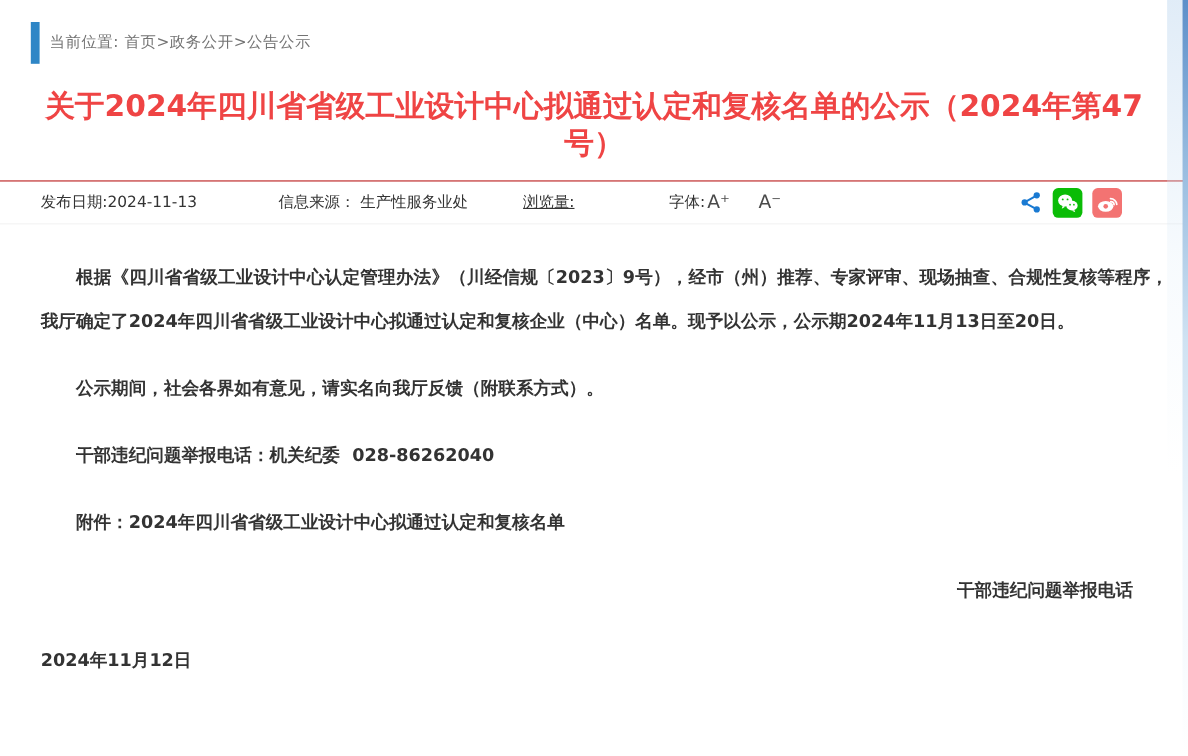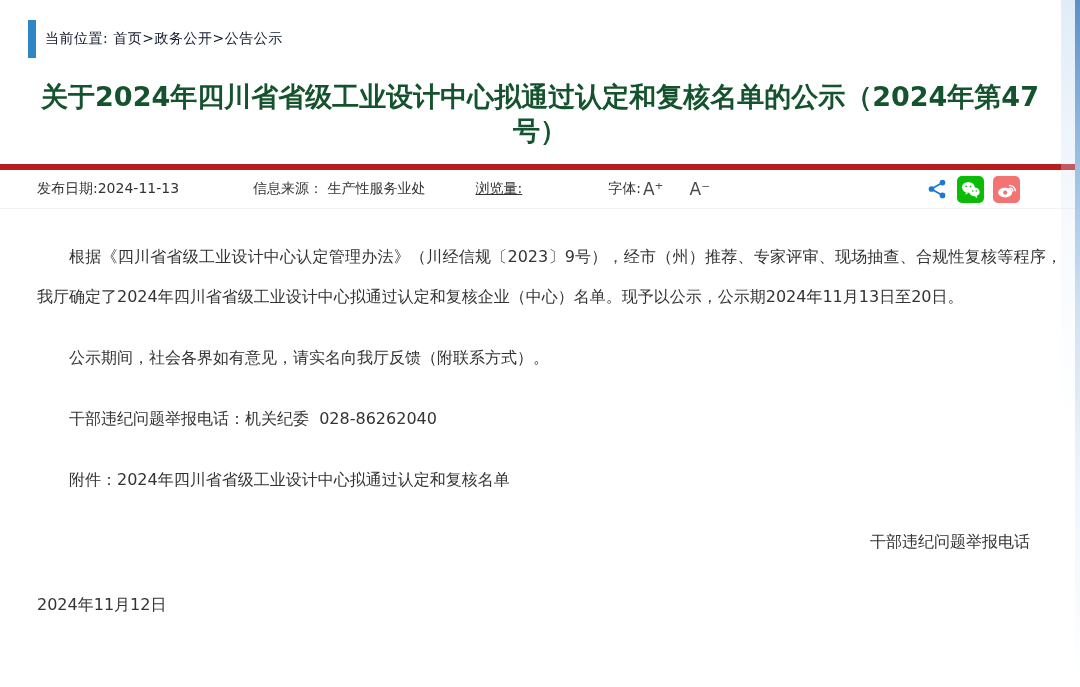--- a/index.html
+++ b/index.html
@@ -15,32 +15,32 @@
     background:linear-gradient(180deg,#5d8fc9 0%,#94b9de 20%,#cfe2f2 45%,#eef6fc 70%,#ffffff 100%);
   }
   .edge-right-soft{
     position:absolute;top:0;right:5px;width:14px;height:430px;
     background:linear-gradient(180deg,rgba(187,213,238,.45) 0%,rgba(224,238,249,.25) 55%,rgba(255,255,255,0) 100%);
   }
 
   
   .breadcrumb-row{display:flex;align-items:center;margin:20px 0 0 28px;height:38px;}
   .accent-bar{width:8px;height:38px;background:#2e86c6;margin-right:9px;flex:none;}
-  .breadcrumb{font-size:14px;color:#0f172a;letter-spacing:.5px;}
+  .breadcrumb{font-size:14px;color:#737373;letter-spacing:.5px;}
 
   
   .page-title{
     margin:22px 34px 0;text-align:center;
-    color:#14532d;font-size:27px;font-weight:bold;line-height:34px;
+    color:#ef4444;font-size:27px;font-weight:bold;line-height:34px;
   }
 
   
   .meta-bar{
     margin-top:16px;height:38px;
-    border-top:6px solid #b91c1c;border-bottom:1px solid #f2f2f2;
+    border-top:1px solid #b91c1c;border-bottom:1px solid #f2f2f2;
     display:flex;align-items:center;
     padding:0 22px 0 37px;
     font-size:14px;color:#333;
   }
   .meta-item{white-space:pre-wrap;}
   .m-date{margin-right:74px;}
   .m-source{margin-right:50px;}
   .m-views{margin-right:86px;text-decoration:underline;}
   .m-fontlbl{margin-right:2px;}
   .font-btn{
@@ -50,21 +50,21 @@
   .fb-plus{margin-right:26px;}
   .share-group{margin-left:auto;margin-right:38px;display:flex;align-items:center;gap:9px;}
   .share-plain{color:#1a7ad2;display:flex;align-items:center;cursor:pointer;}
   .icon-box{
     width:27px;height:27px;border-radius:5px;display:flex;align-items:center;justify-content:center;cursor:pointer;
   }
   .wechat-box{background:#0abc06;}
   .weibo-box{background:#f37372;}
 
   
-  .article{padding:28px 18px 0 37px;font-size:16px;}
+  .article{padding:28px 18px 0 37px;font-size:16px;font-weight:bold;}
   .para{
     margin:0 0 21px;line-height:40px;text-indent:2em;
     text-align:justify;white-space:pre-wrap;
   }
   .sig{margin:22px 0 0;line-height:40px;text-align:right;padding-right:32px;}
   .pub-date{margin:23px 0 0;line-height:40px;text-align:left;padding-right:37px;}
 </style>
 </head>
 <body>
 

